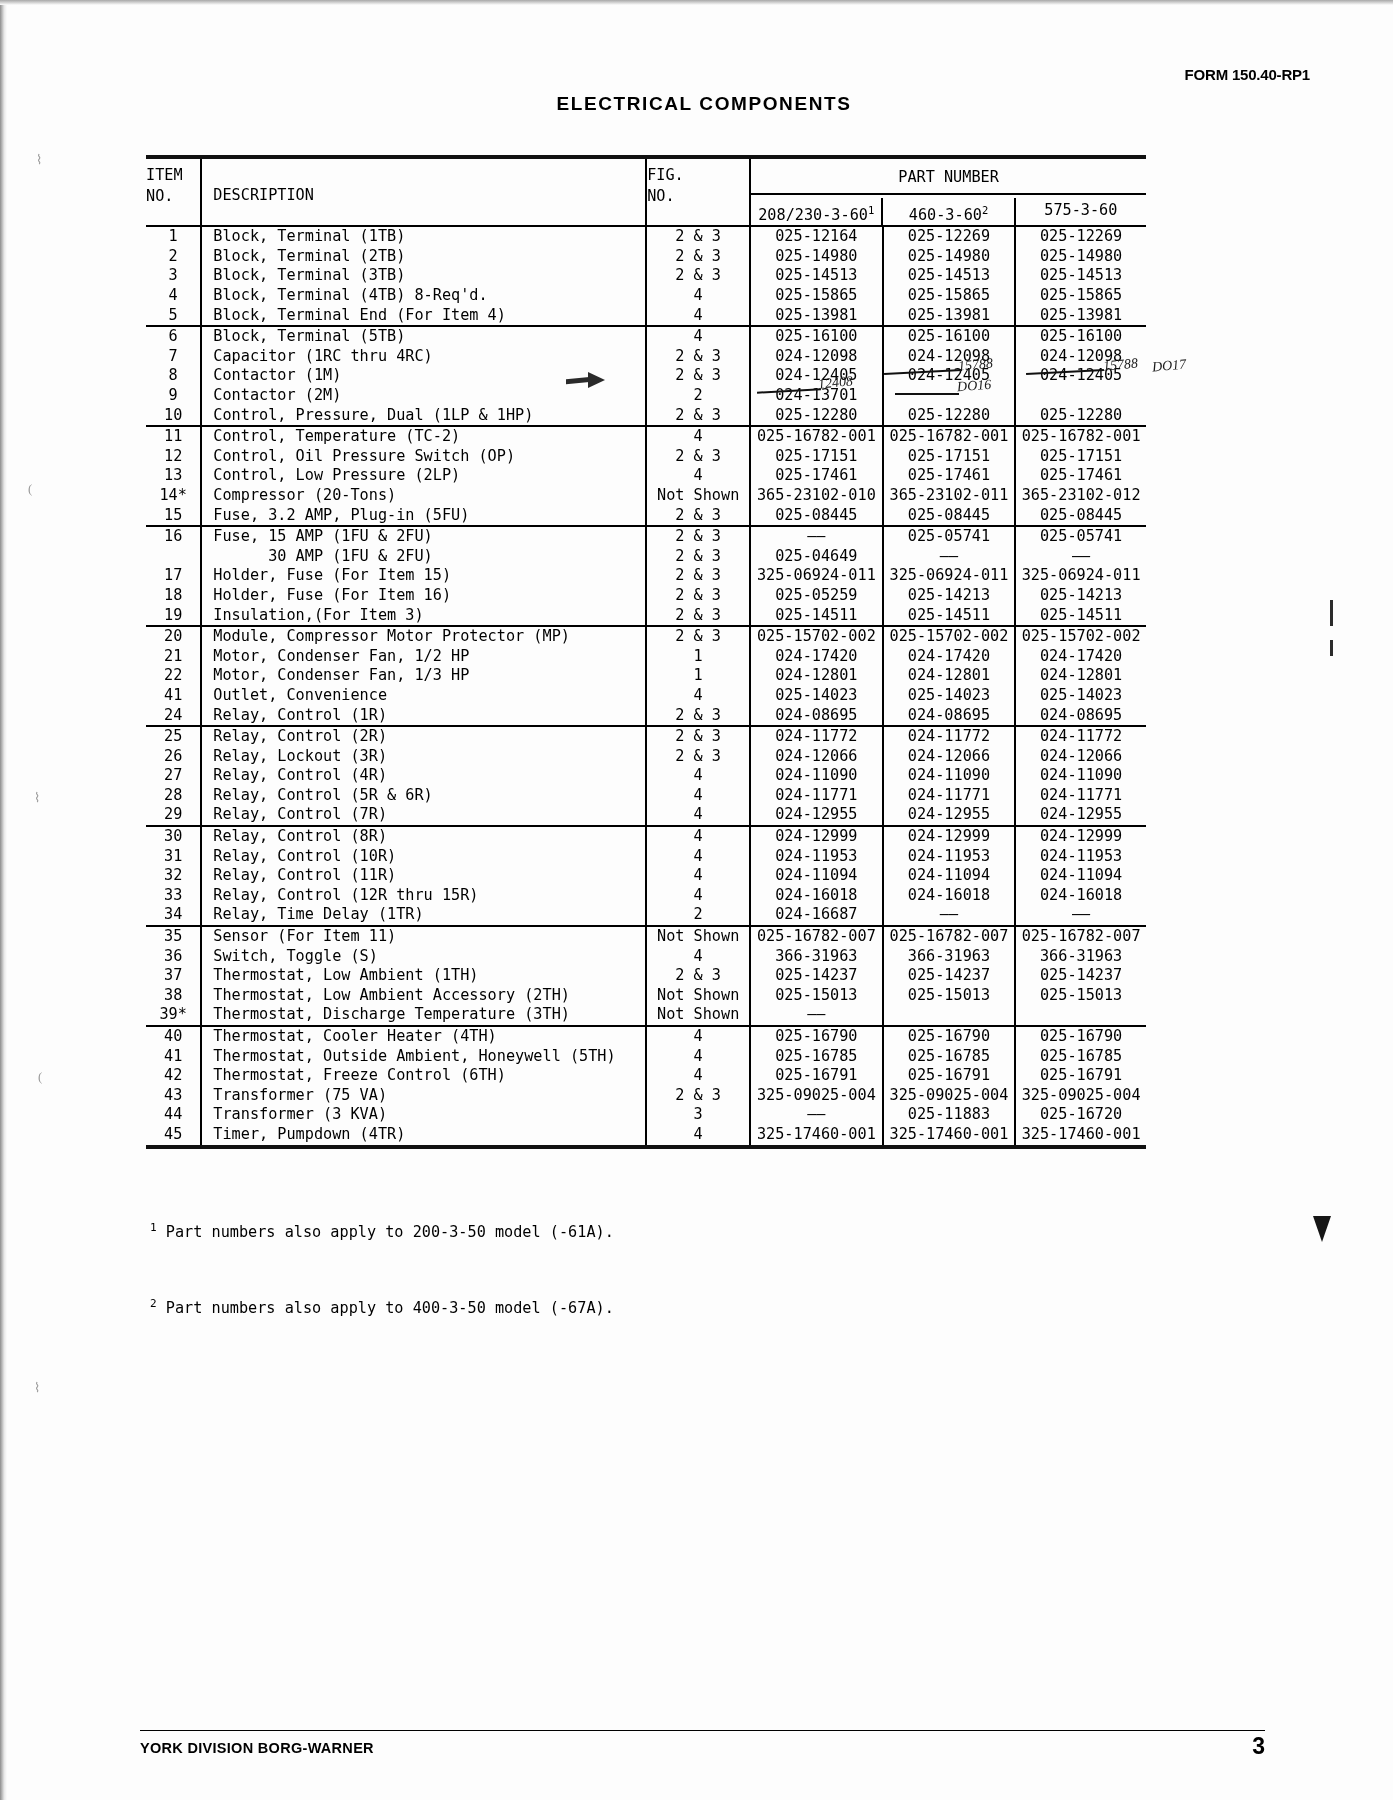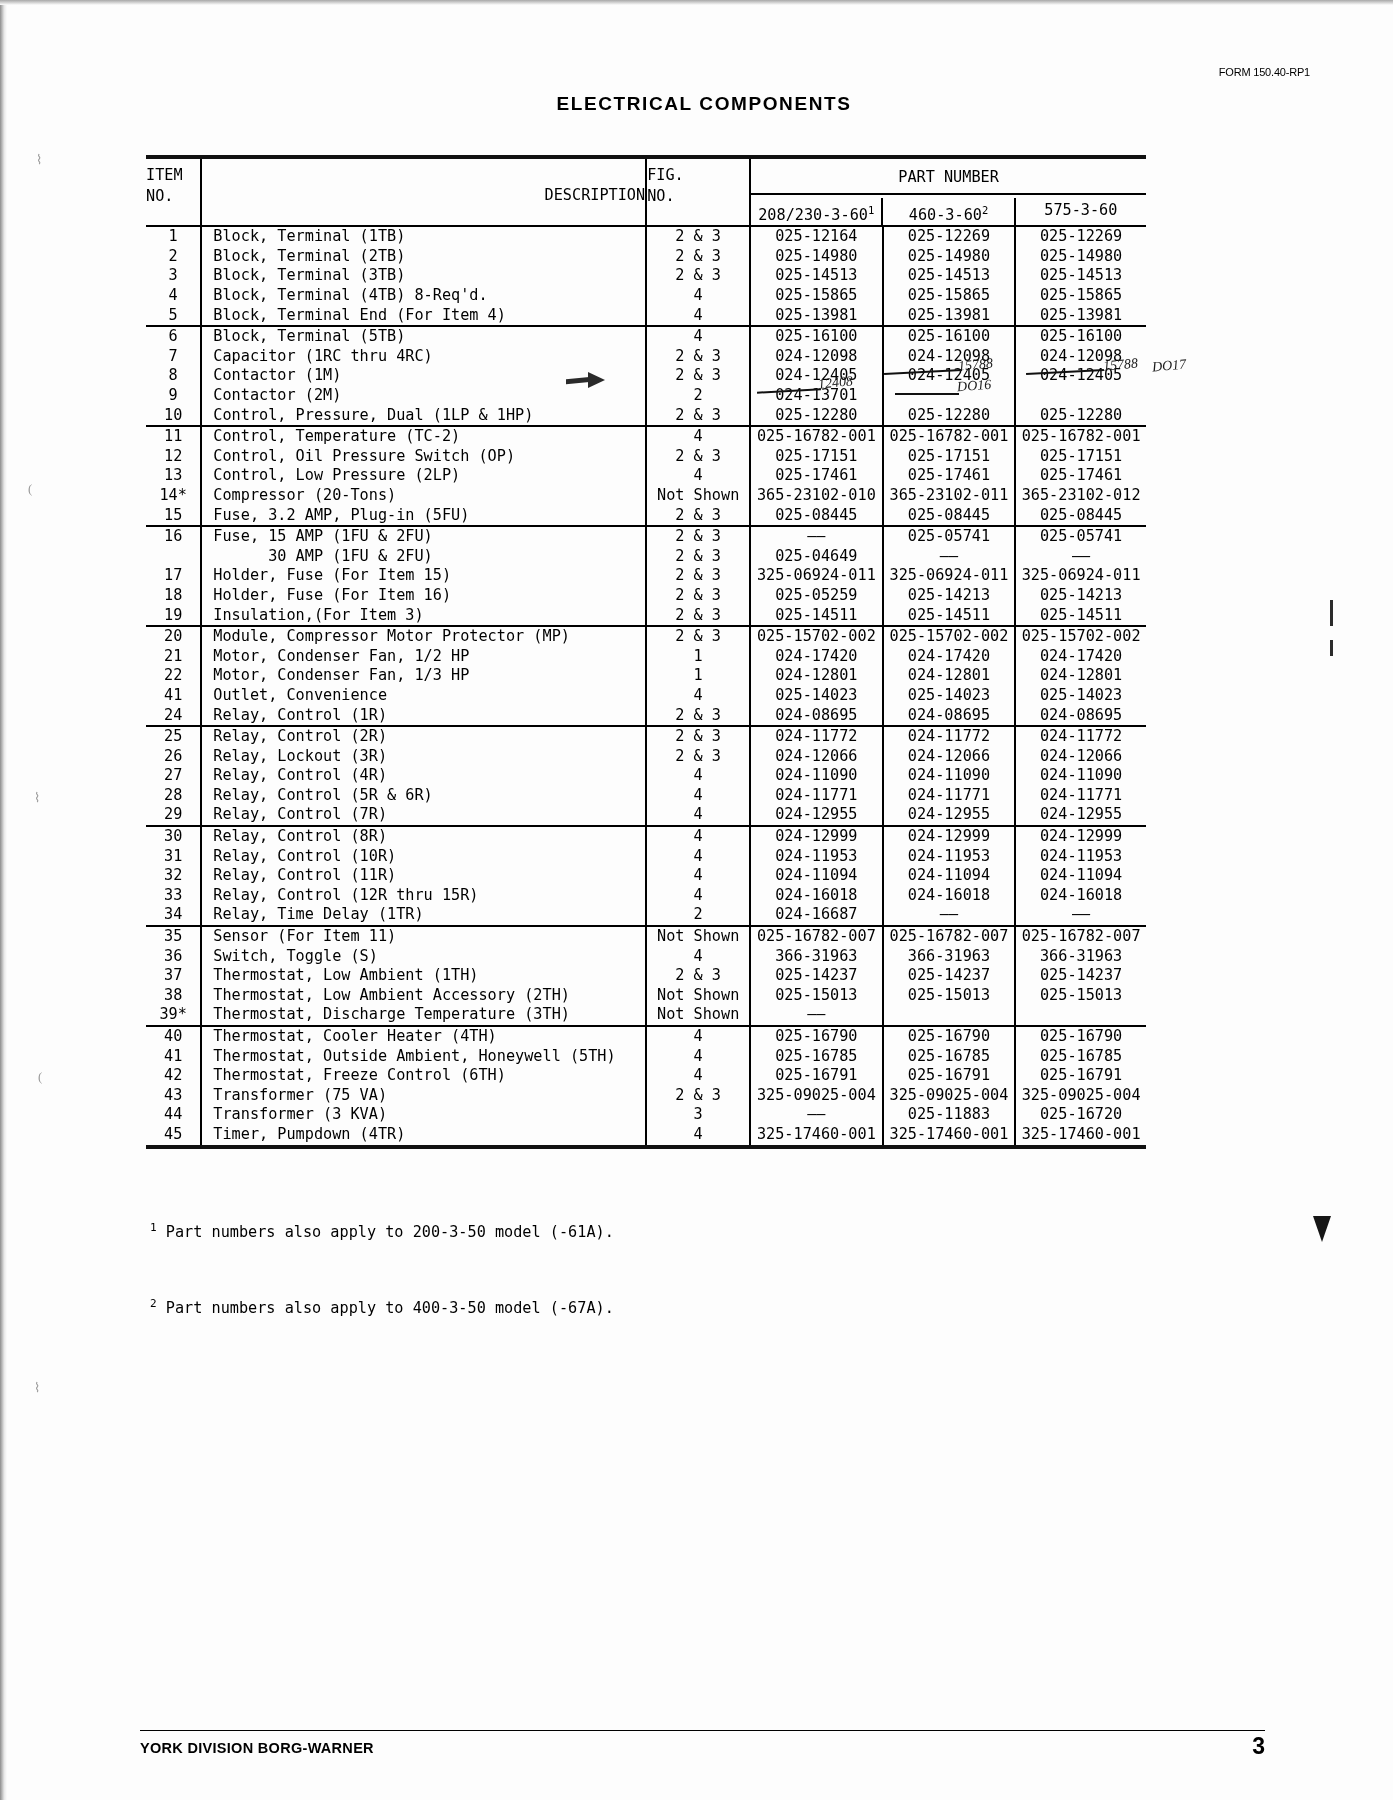--- a/index.html
+++ b/index.html
@@ -34,22 +34,22 @@
     left: 0; right: 0; top: 0;
     height: 5px;
     background: linear-gradient(to bottom, #a8a8a8, #fdfdfd);
   }
 
   .form-code {
     position: absolute;
     right: 83px;
     top: 66px;
     font-family: "Liberation Sans", sans-serif;
-    font-weight: normal;
-    font-size: 11px;
+    font-weight: bold;
+    font-size: 15px;
     letter-spacing: -0.2px;
   }
 
   .doc-title {
     position: absolute;
     left: 0; right: 0;
     top: 93px;
     text-align: center;
     font-family: "Liberation Sans", sans-serif;
     font-weight: bold;
@@ -235,21 +235,21 @@
 
   <div class="tbl-wrap">
     <table class="parts">
       <tbody id="tbody">
           <tr class="hdr-top hdr-row">
             <td class="c-item">
               <span class="hdr-item-lbl">ITEM</span>
               <span class="hdr-item-lbl" style="padding-top:0">NO.</span>
             </td>
             <td class="c-desc vline-l vline-r" style="text-align: center;">
-              <span style="display:block;padding-top:27px;text-align:right;">DESCRIPTION</span>
+              <span style="display:block;padding-top:27px;text-align:left;">DESCRIPTION</span>
             </td>
             <td class="c-fig vline-r">
               <span class="hdr-item-lbl">FIG.</span>
               <span class="hdr-item-lbl" style="padding-top:0">NO.</span>
             </td>
             <td colspan="3">
               <span class="pn-title">PART NUMBER</span>
               <div class="pn-subs">
                 <div class="pn-sub b1">208/230-3-60<sup>1</sup></div>
                 <div class="pn-sub b2">460-3-60<sup>2</sup></div>

